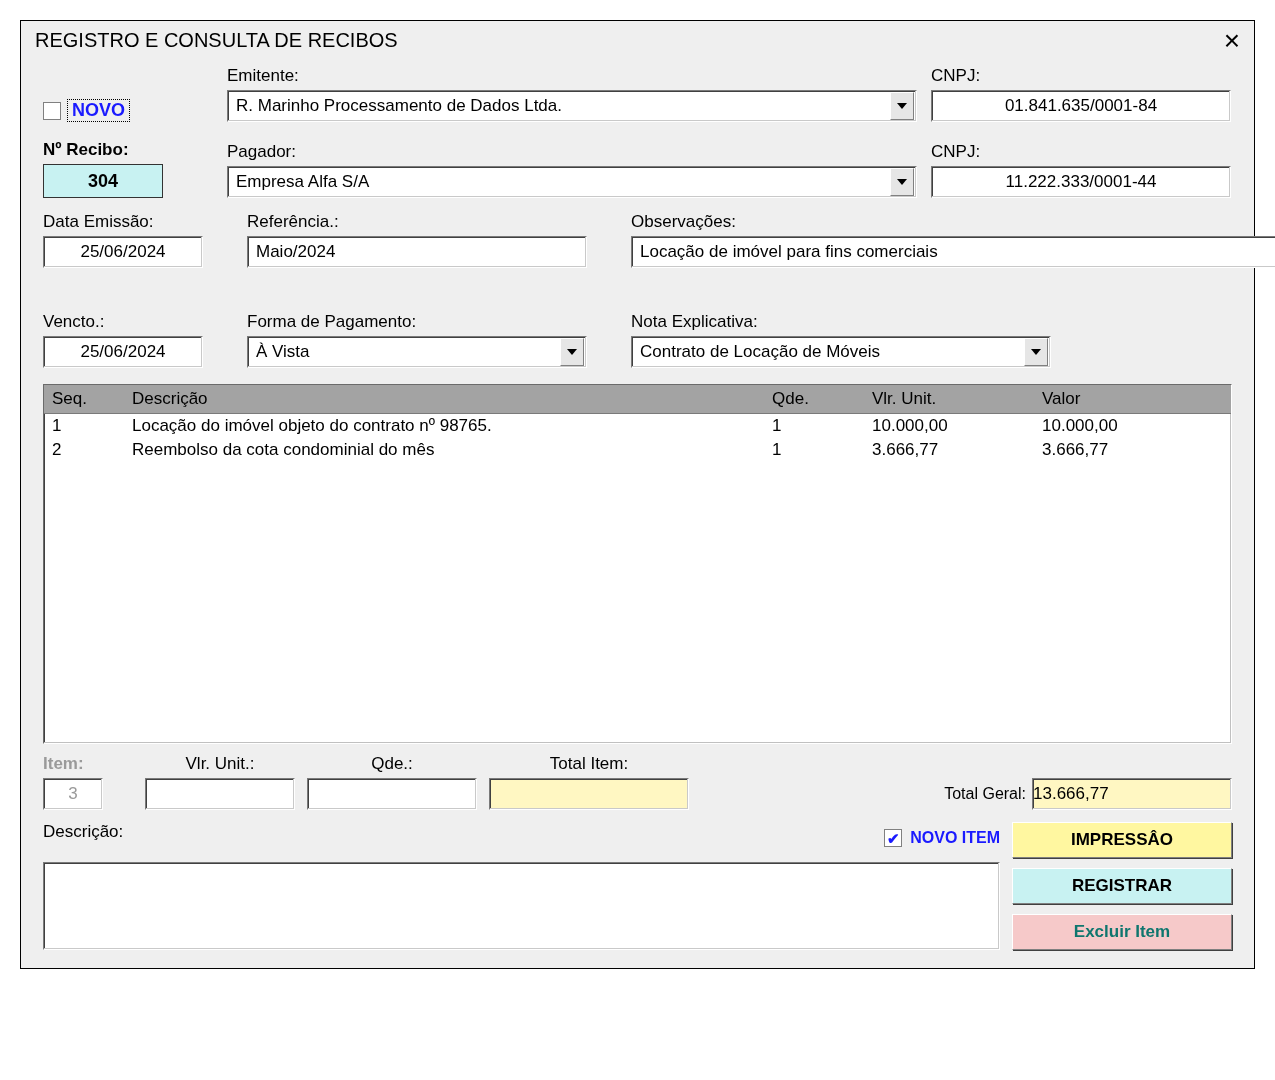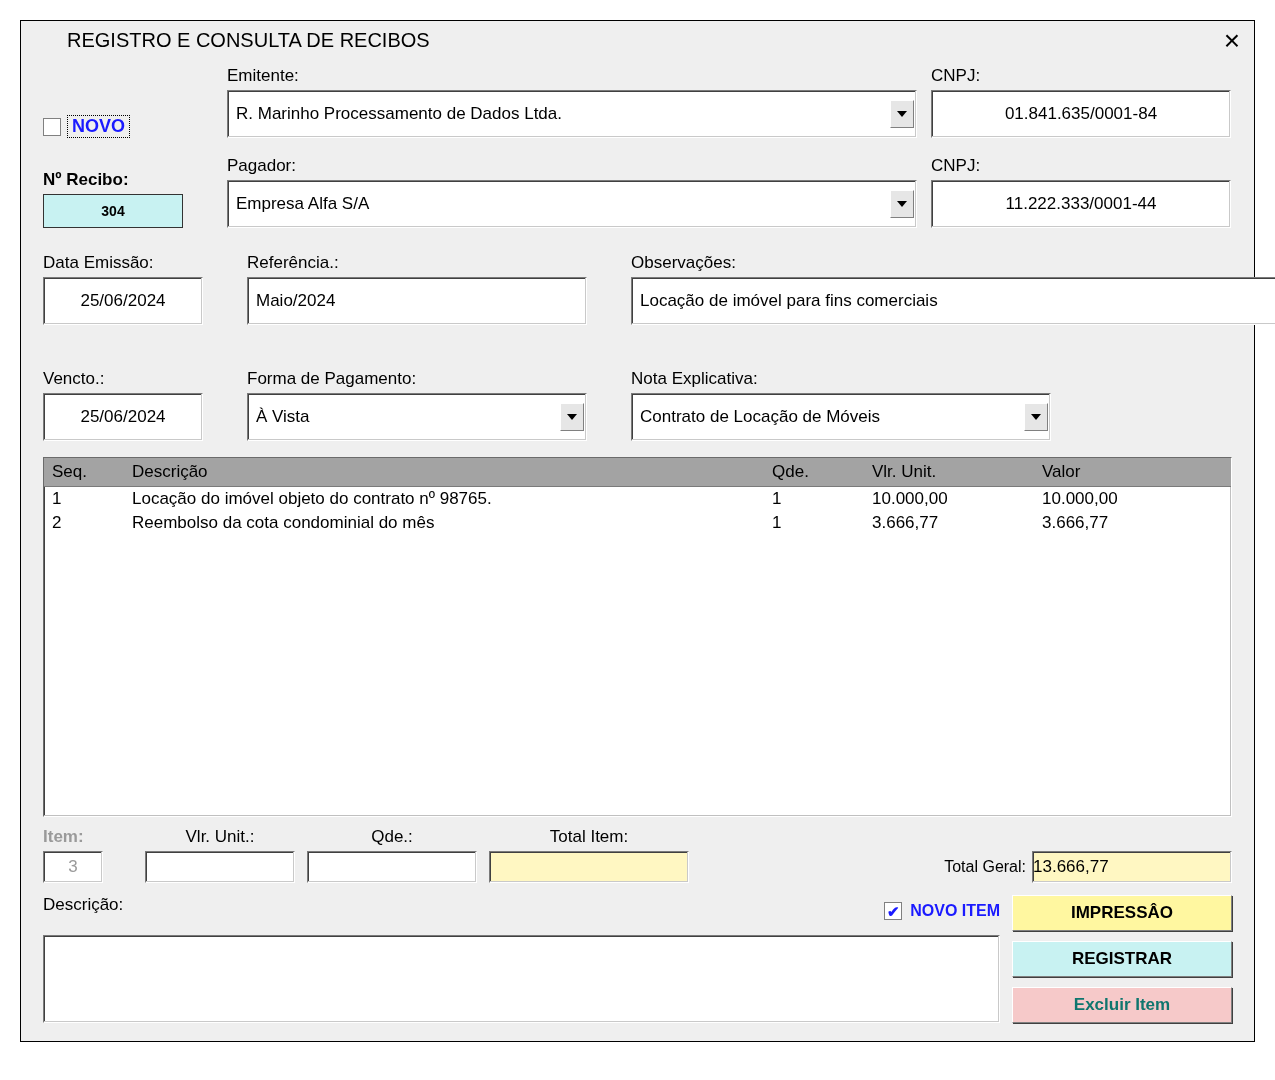--- a/index.html
+++ b/index.html
@@ -16,21 +16,20 @@
     background: #efefef;
     border: 1px solid #000;
     position: relative;
   }
   .titlebar {
     display: flex;
     align-items: center;
     justify-content: space-between;
     padding: 8px 14px 10px 14px;
     font-size: 20px;
-    margin-left: 32px;
   }
   .close-x {
     font-size: 28px;
     line-height: 20px;
     cursor: pointer;
     font-family: Arial, sans-serif;
   }
   .content {
     padding: 4px 22px 18px 22px;
   }
@@ -74,21 +73,21 @@
   }
   .combo, .textfield {
     display: flex;
     align-items: center;
     background: #fff;
     border-top: 1px solid #7a7a7a;
     border-left: 1px solid #7a7a7a;
     border-right: 1px solid #fff;
     border-bottom: 1px solid #fff;
     box-shadow: inset -1px -1px 0 #c9c9c9, inset 1px 1px 0 #404040;
-    height: 48px;
+    height: 32px;
     padding: 0 8px;
     font-size: 17px;
   }
   .combo { padding-right: 0; }
   .combo-text { flex: 1; white-space: nowrap; overflow: hidden; }
   .combo-btn {
     width: 24px; height: 28px;
     background: #e6e6e6;
     border: 1px solid #808080;
     border-top-color: #fff;
@@ -98,33 +97,33 @@
     cursor: pointer;
   }
   .triangle-down {
     width: 0; height: 0;
     border-left: 5px solid transparent;
     border-right: 5px solid transparent;
     border-top: 6px solid #000;
   }
   .num-box {
     height: 34px;
-    width: 140px;
+    width: 120px;
     background: #c8f2f2;
     border: 1px solid #333;
     display: flex;
     align-items: center;
     justify-content: center;
     font-weight: bold;
-    font-size: 14px;
+    font-size: 18px;
   }
 
   
   .mid-grid {
-    margin-top: 25px;
+    margin-top: 14px;
     display: grid;
     grid-template-columns: 160px 340px 620px 1fr;
     column-gap: 18px;
     row-gap: 14px;
     align-items: end;
     gap: 44px;
   }
   .cancel-wrap {
     display: flex; align-items: center; gap: 8px;
     padding-bottom: 4px;

